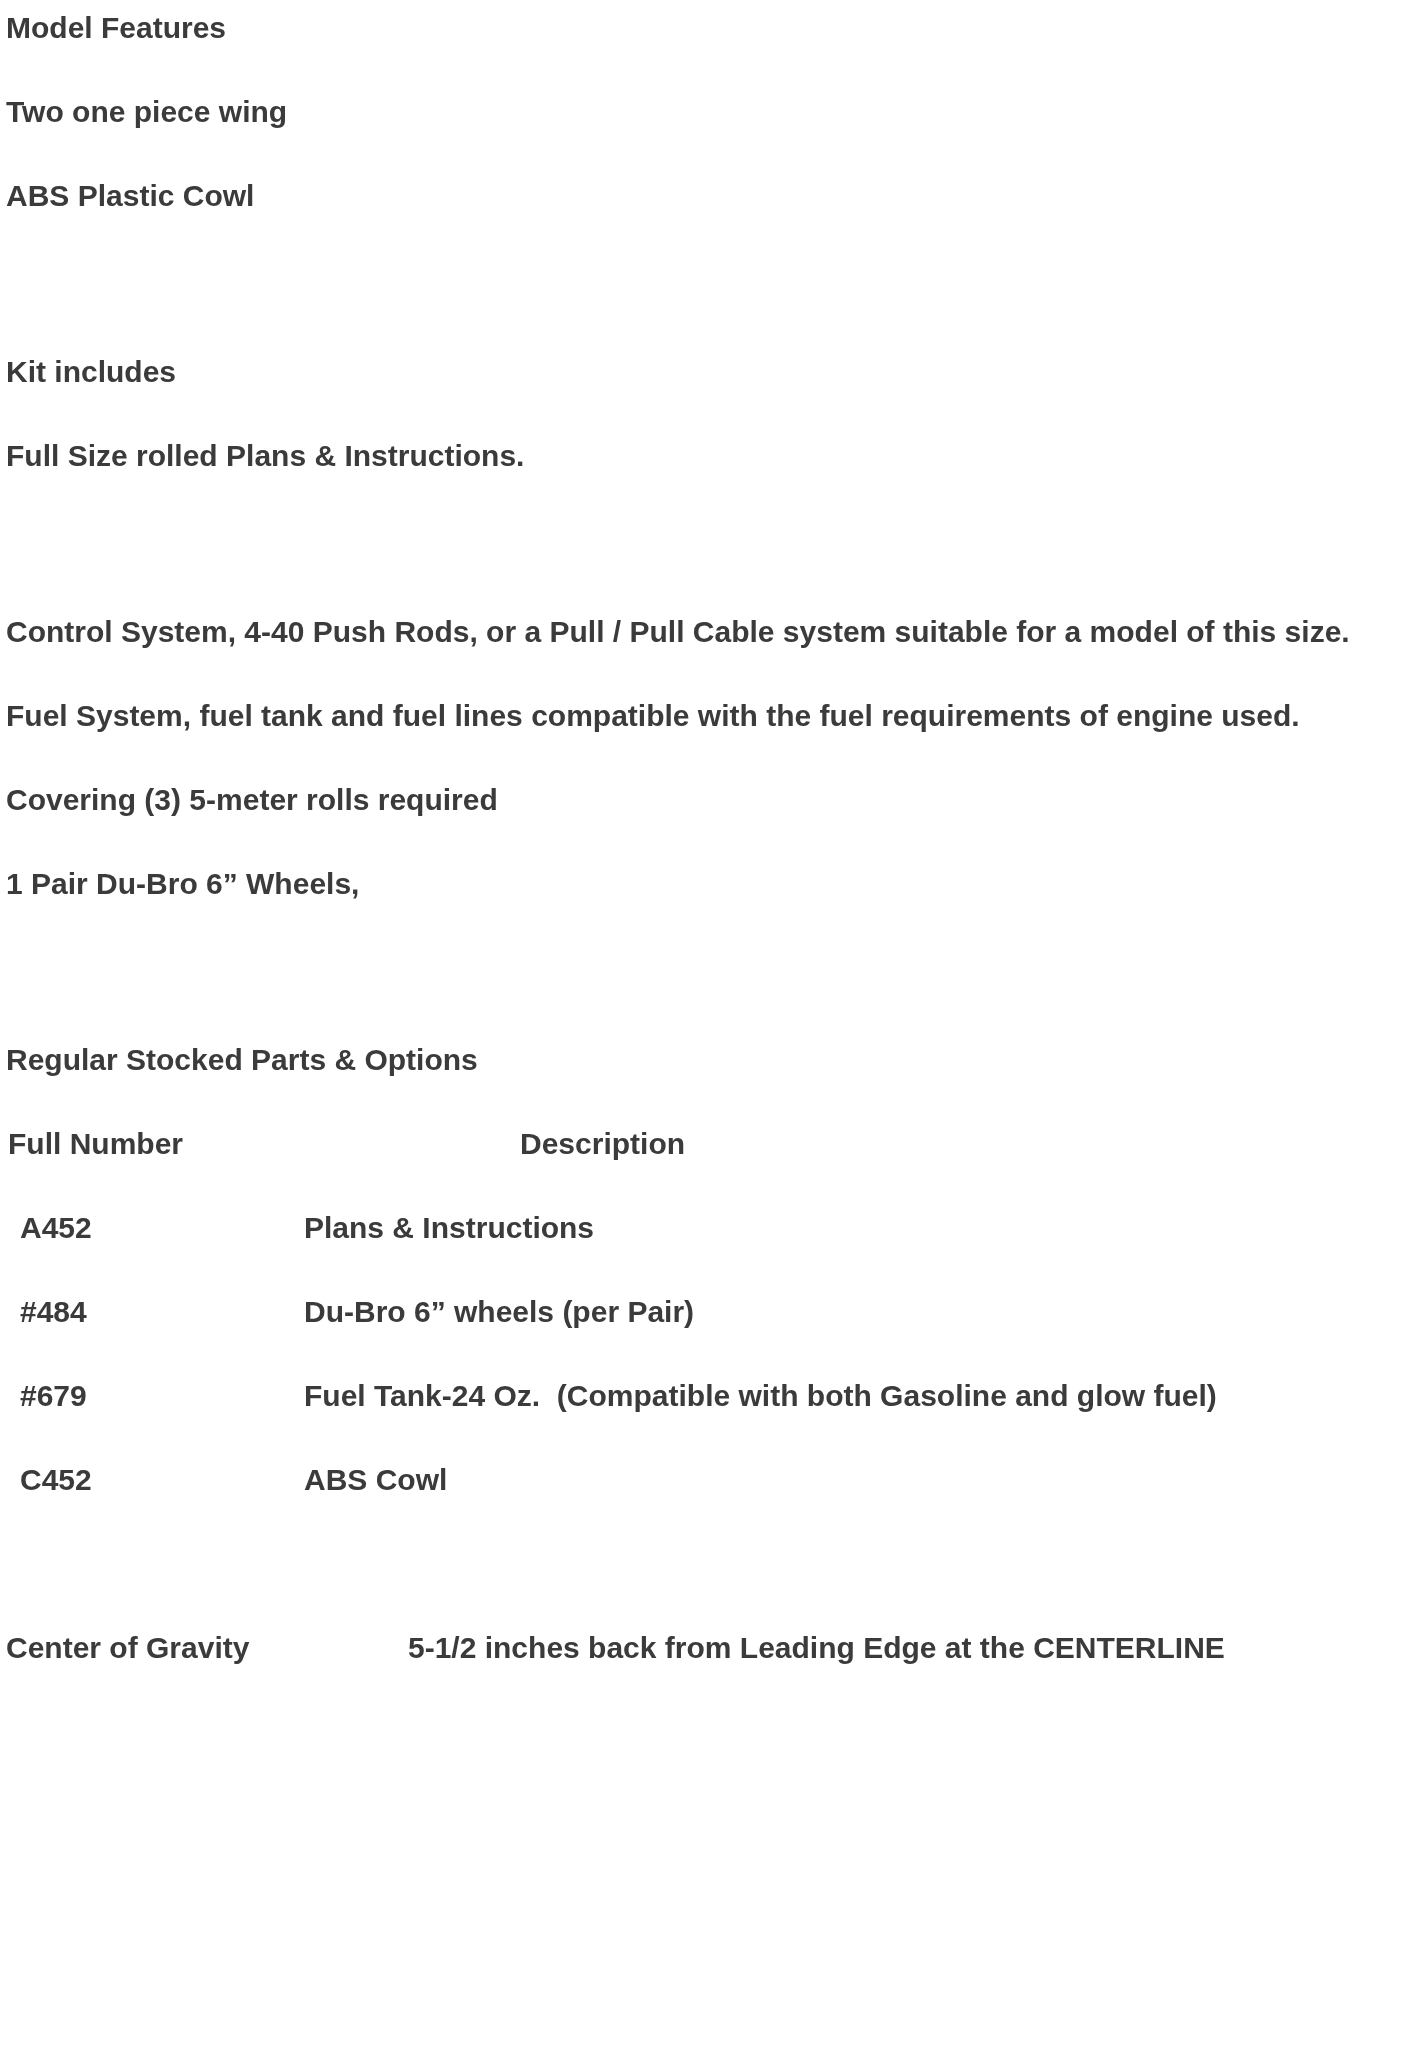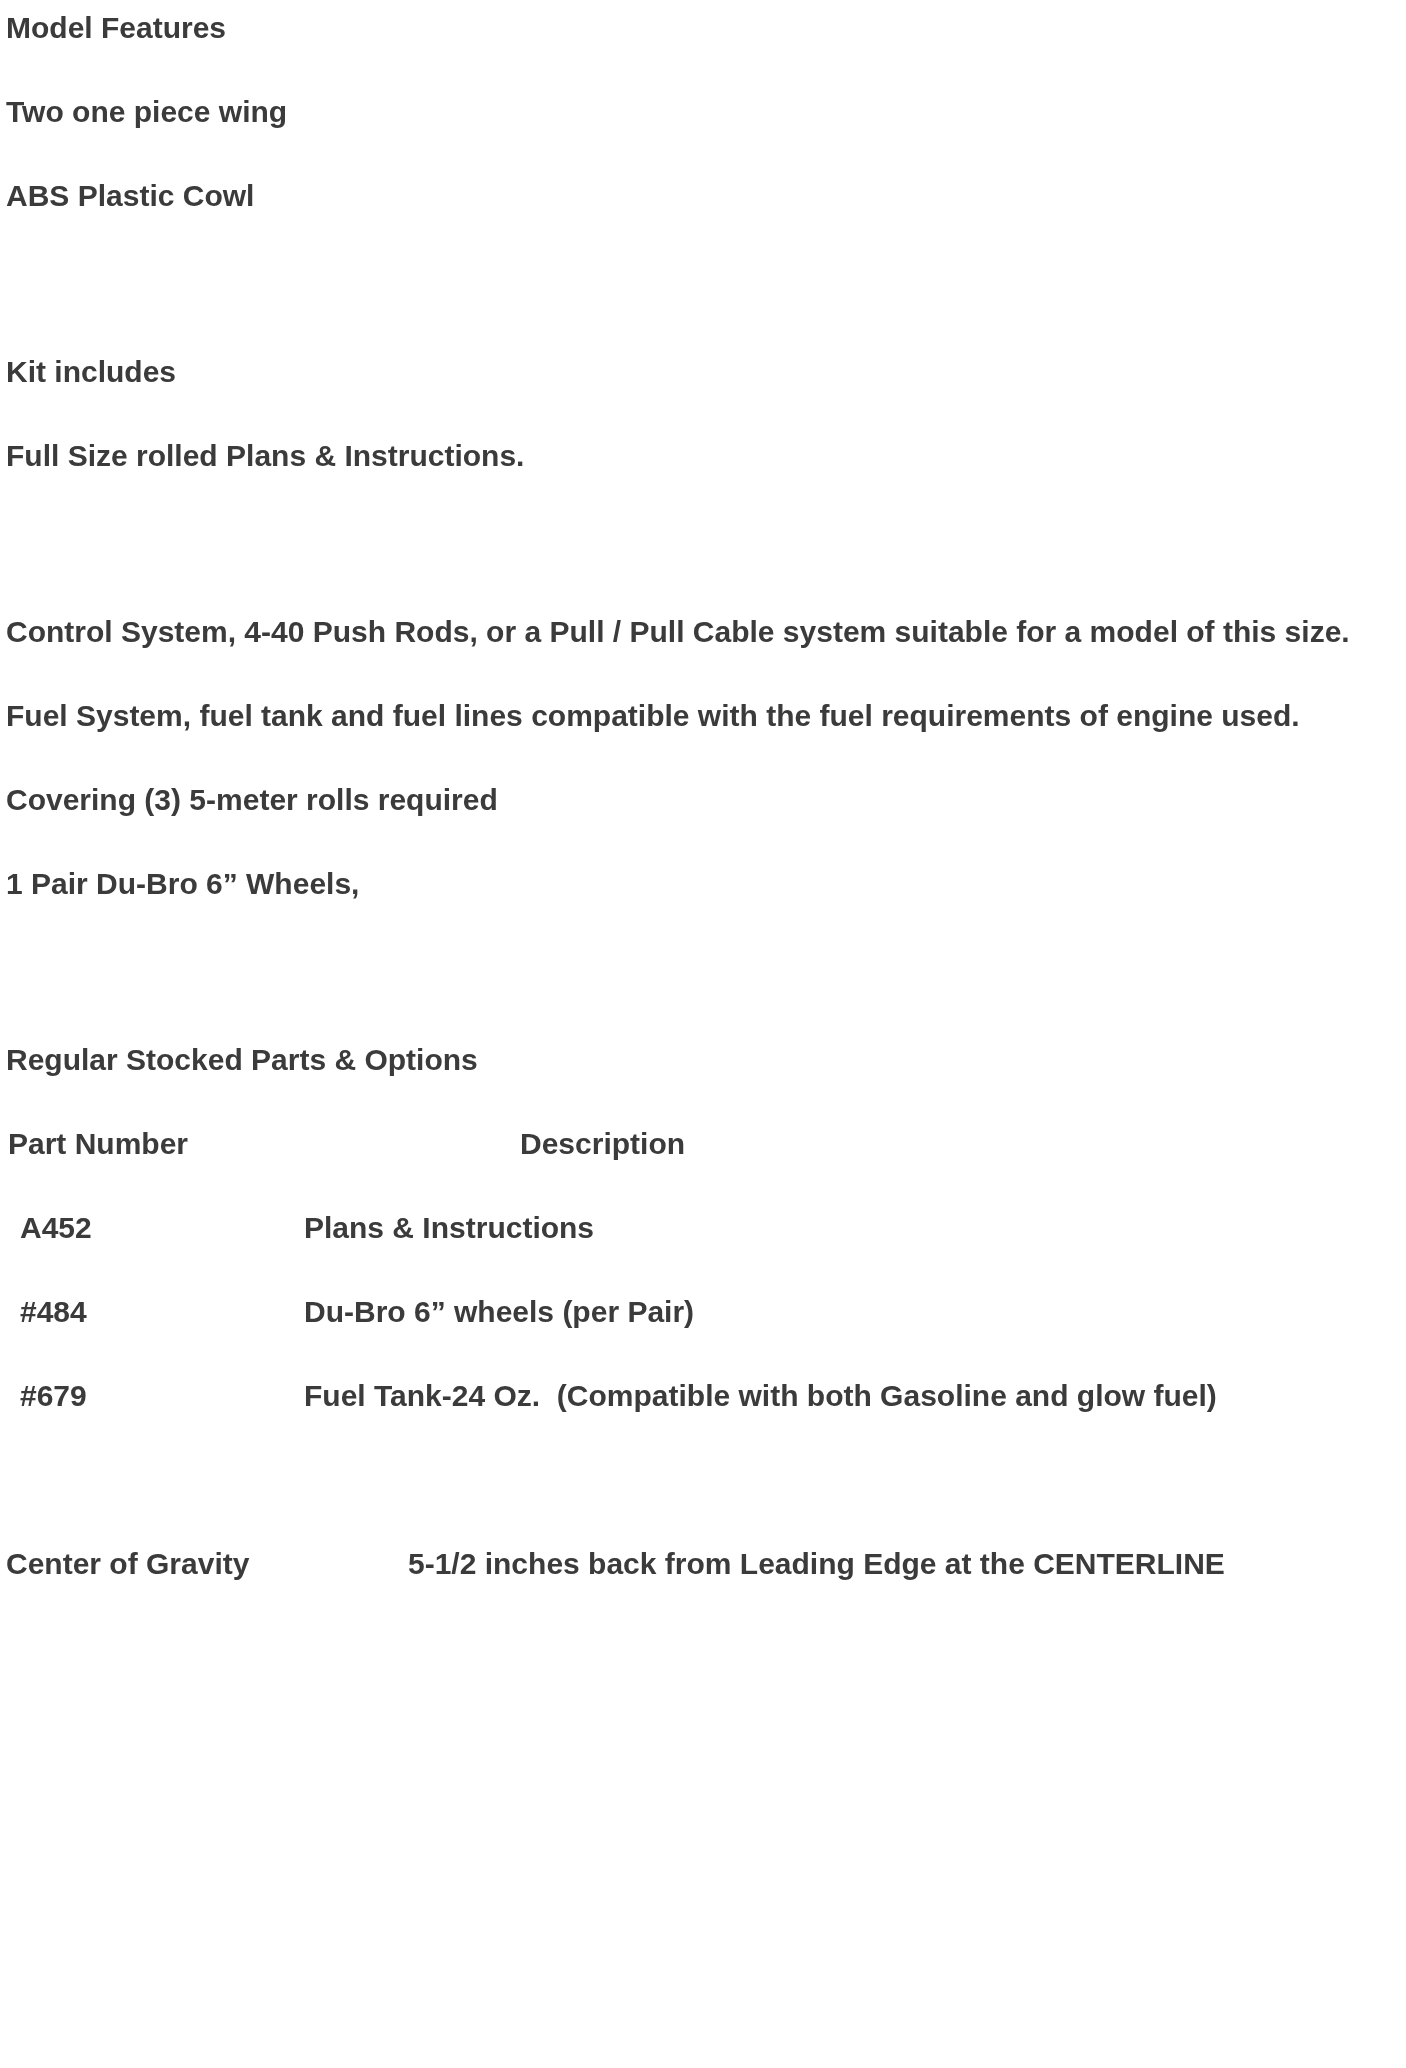--- a/index.html
+++ b/index.html
@@ -75,39 +75,43 @@
     <div class="line">Control System, 4-40 Push Rods, or a Pull / Pull Cable system suitable for a model of this size.</div>
     <div class="line">Fuel System, fuel tank and fuel lines compatible with the fuel requirements of engine used.</div>
     <div class="line">Covering (3) 5-meter rolls required</div>
     <div class="line">1 Pair Du-Bro 6” Wheels,</div>
   </div>
 
   <div class="section">
     <div class="line">Regular Stocked Parts &amp; Options</div>
 
     <div class="row header-row">
-      <div class="col-part">Part Number</div>
+      <div class="col-part">Full Number</div>
       <div class="col-desc">Description</div>
     </div>
 
     <div class="row">
       <div class="col-part">A452</div>
       <div class="col-desc">Plans &amp; Instructions</div>
     </div>
 
     <div class="row">
       <div class="col-part">#484</div>
       <div class="col-desc">Du-Bro 6” wheels (per Pair)</div>
     </div>
 
     <div class="row">
       <div class="col-part">#679</div>
       <div class="col-desc">Fuel Tank-24 Oz.  (Compatible with both Gasoline and glow fuel)</div>
     </div>
 
+    <div class="row">
+      <div class="col-part">C452</div>
+      <div class="col-desc">ABS Cowl</div>
+    </div>
   </div>
 
   <div class="section">
 
     <div class="row notes-row">
       <div class="col-label">Center of Gravity</div>
       <div class="col-desc">5-1/2 inches back from Leading Edge at the CENTERLINE</div>
     </div>
   </div>
 

